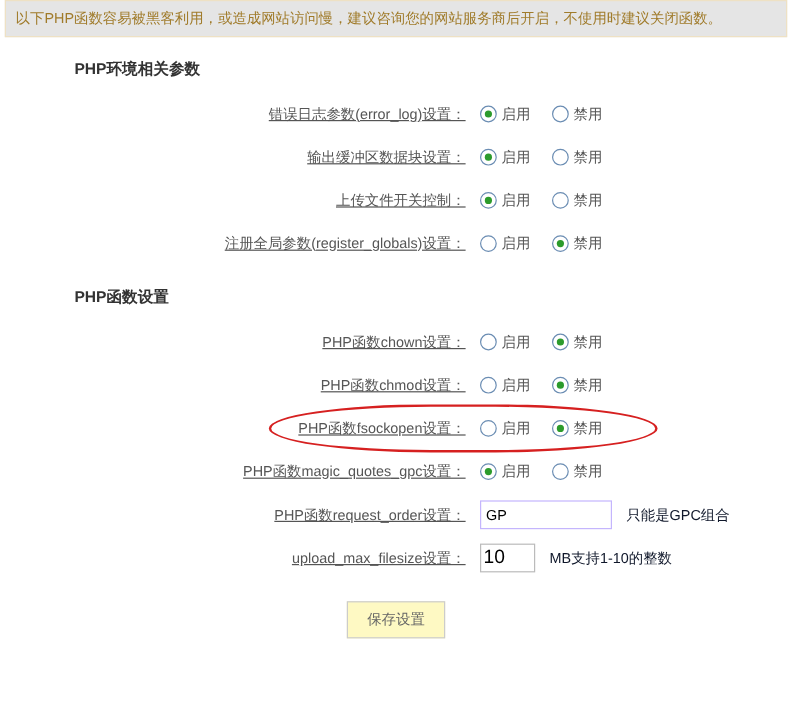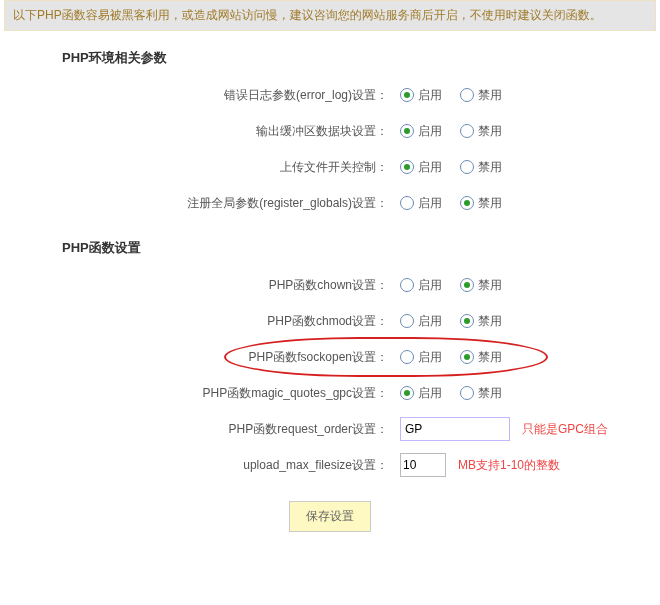--- a/index.html
+++ b/index.html
@@ -31,20 +31,21 @@
     align-items: center;
     height: 36px;
     position: relative;
   }
   .label-col {
     width: 396px;
     text-align: right;
     padding-right: 12px;
     color: #555;
     box-sizing: border-box;
+    text-decoration: underline;
   }
   .ctrl-col {
     flex: 1;
     display: flex;
     align-items: center;
     gap: 8px;
   }
   .radio-wrap {
     display: inline-flex;
     align-items: center;
@@ -75,23 +76,23 @@
     height: 22px;
     padding: 0 4px;
     font-size: 12px;
     width: 100px;
   }
   input[type=number] {
     border: 1px solid #bbb;
     height: 22px;
     width: 40px;
     padding: 0 2px;
-    font-size: 12px;
-  }
-  .hint { color:#ef4444; margin-left:4px; }
+    font-size: 16px;
+  }
+  .hint { color:#0f172a; margin-left:4px; }
   .save-row { justify-content: center; margin-top:18px; display:flex; }
   button.save {
     background: #fef9c3;
     border: 1px solid #ccc;
     padding: 6px 16px;
     color:#666;
     cursor: pointer;
     font-size:12px;
   }
   

